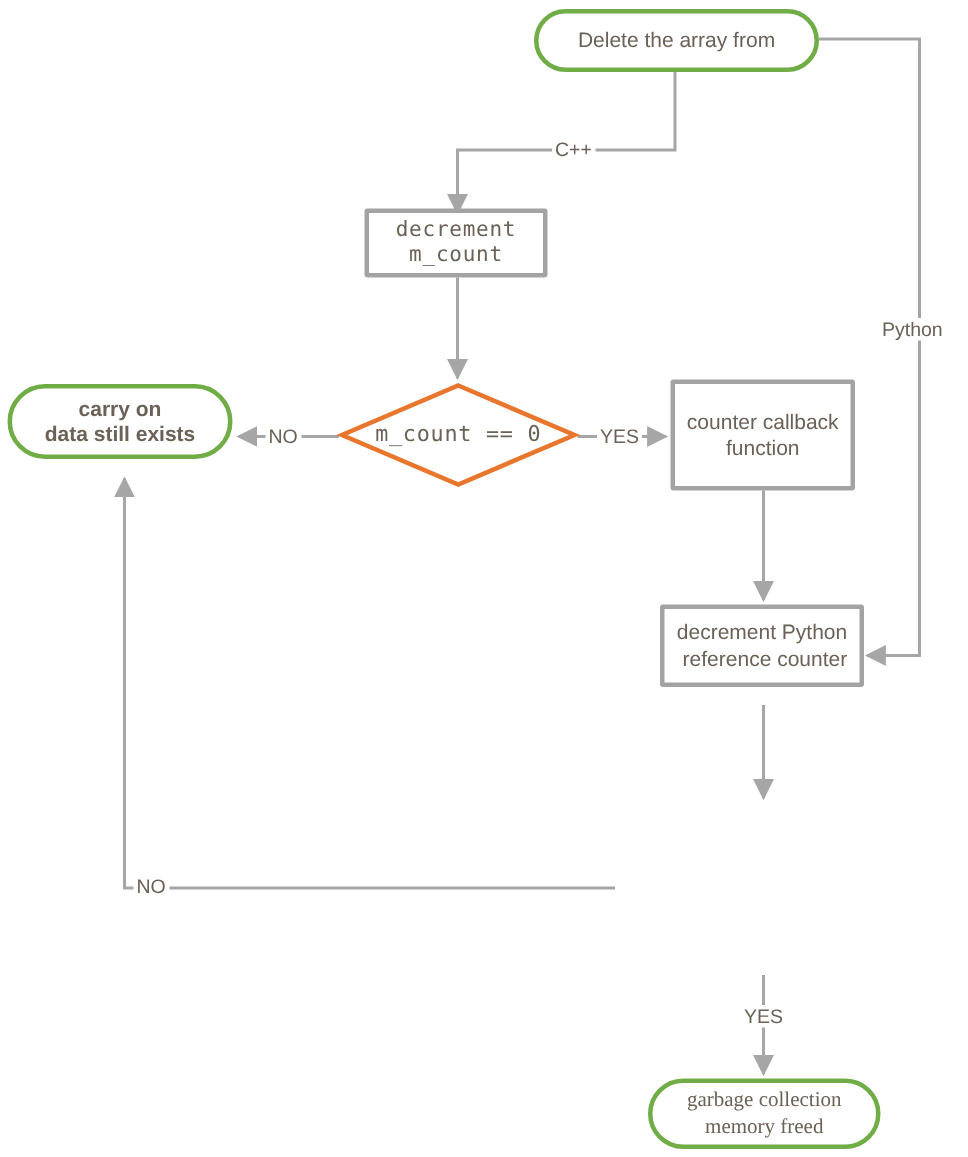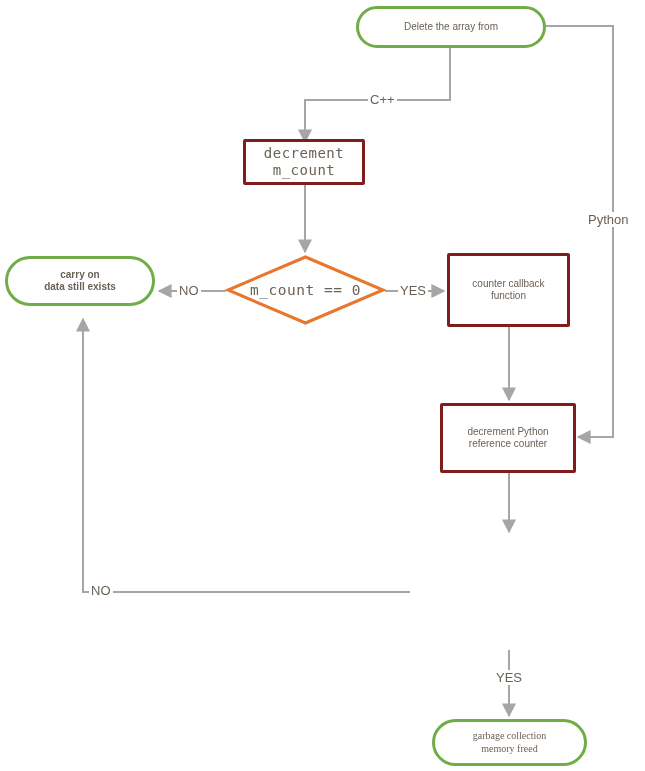--- a/index.html
+++ b/index.html
@@ -27,30 +27,30 @@
   }
   .node {
     position: absolute;
     box-sizing: border-box;
     display: flex;
     align-items: center;
     justify-content: center;
     text-align: center;
     line-height: 1.25;
     color: #6b6156;
-    font-size: 10px;
+    font-size: 14px;
     z-index: 3;
     background: #ffffff;
   }
   .node-terminator {
     border: 3px solid #70ad47;
     border-radius: 26px;
   }
   .node-process {
-    border: 3px solid #7f1d1d;
+    border: 3px solid #a3a3a3;
     border-radius: 2px;
   }
   .node-mono {
     font-family: "DejaVu Sans Mono", monospace;
     font-size: 14px;
     letter-spacing: 0.5px;
   }
   .decision-wrap {
     position: absolute;
     z-index: 3;
@@ -139,21 +139,21 @@
   <div class="node node-terminator" style="left:5px; top:256px; width:150px; height:50px;font-weight:bold;">
     <span class="nl">carry on
 data still exists</span>
   </div>
 
   <div class="node node-process" style="left:447px; top:253px; width:123px; height:74px;">
     <span class="nl">counter callback
 function</span>
   </div>
 
-  <div class="node node-process" style="left:440px; top:403px; width:136px; height:70px;">
+  <div class="node node-process" style="left:440px; top:403px; width:136px; height:55px;text-align:right;">
     <span class="nl">decrement Python
 reference counter</span>
   </div>
 
 
   <div class="node node-terminator" style="left:432px; top:719px; width:155px; height:47px;font-family:Liberation Serif, serif;">
     <span class="nl">garbage collection
 memory freed</span>
   </div>
 

